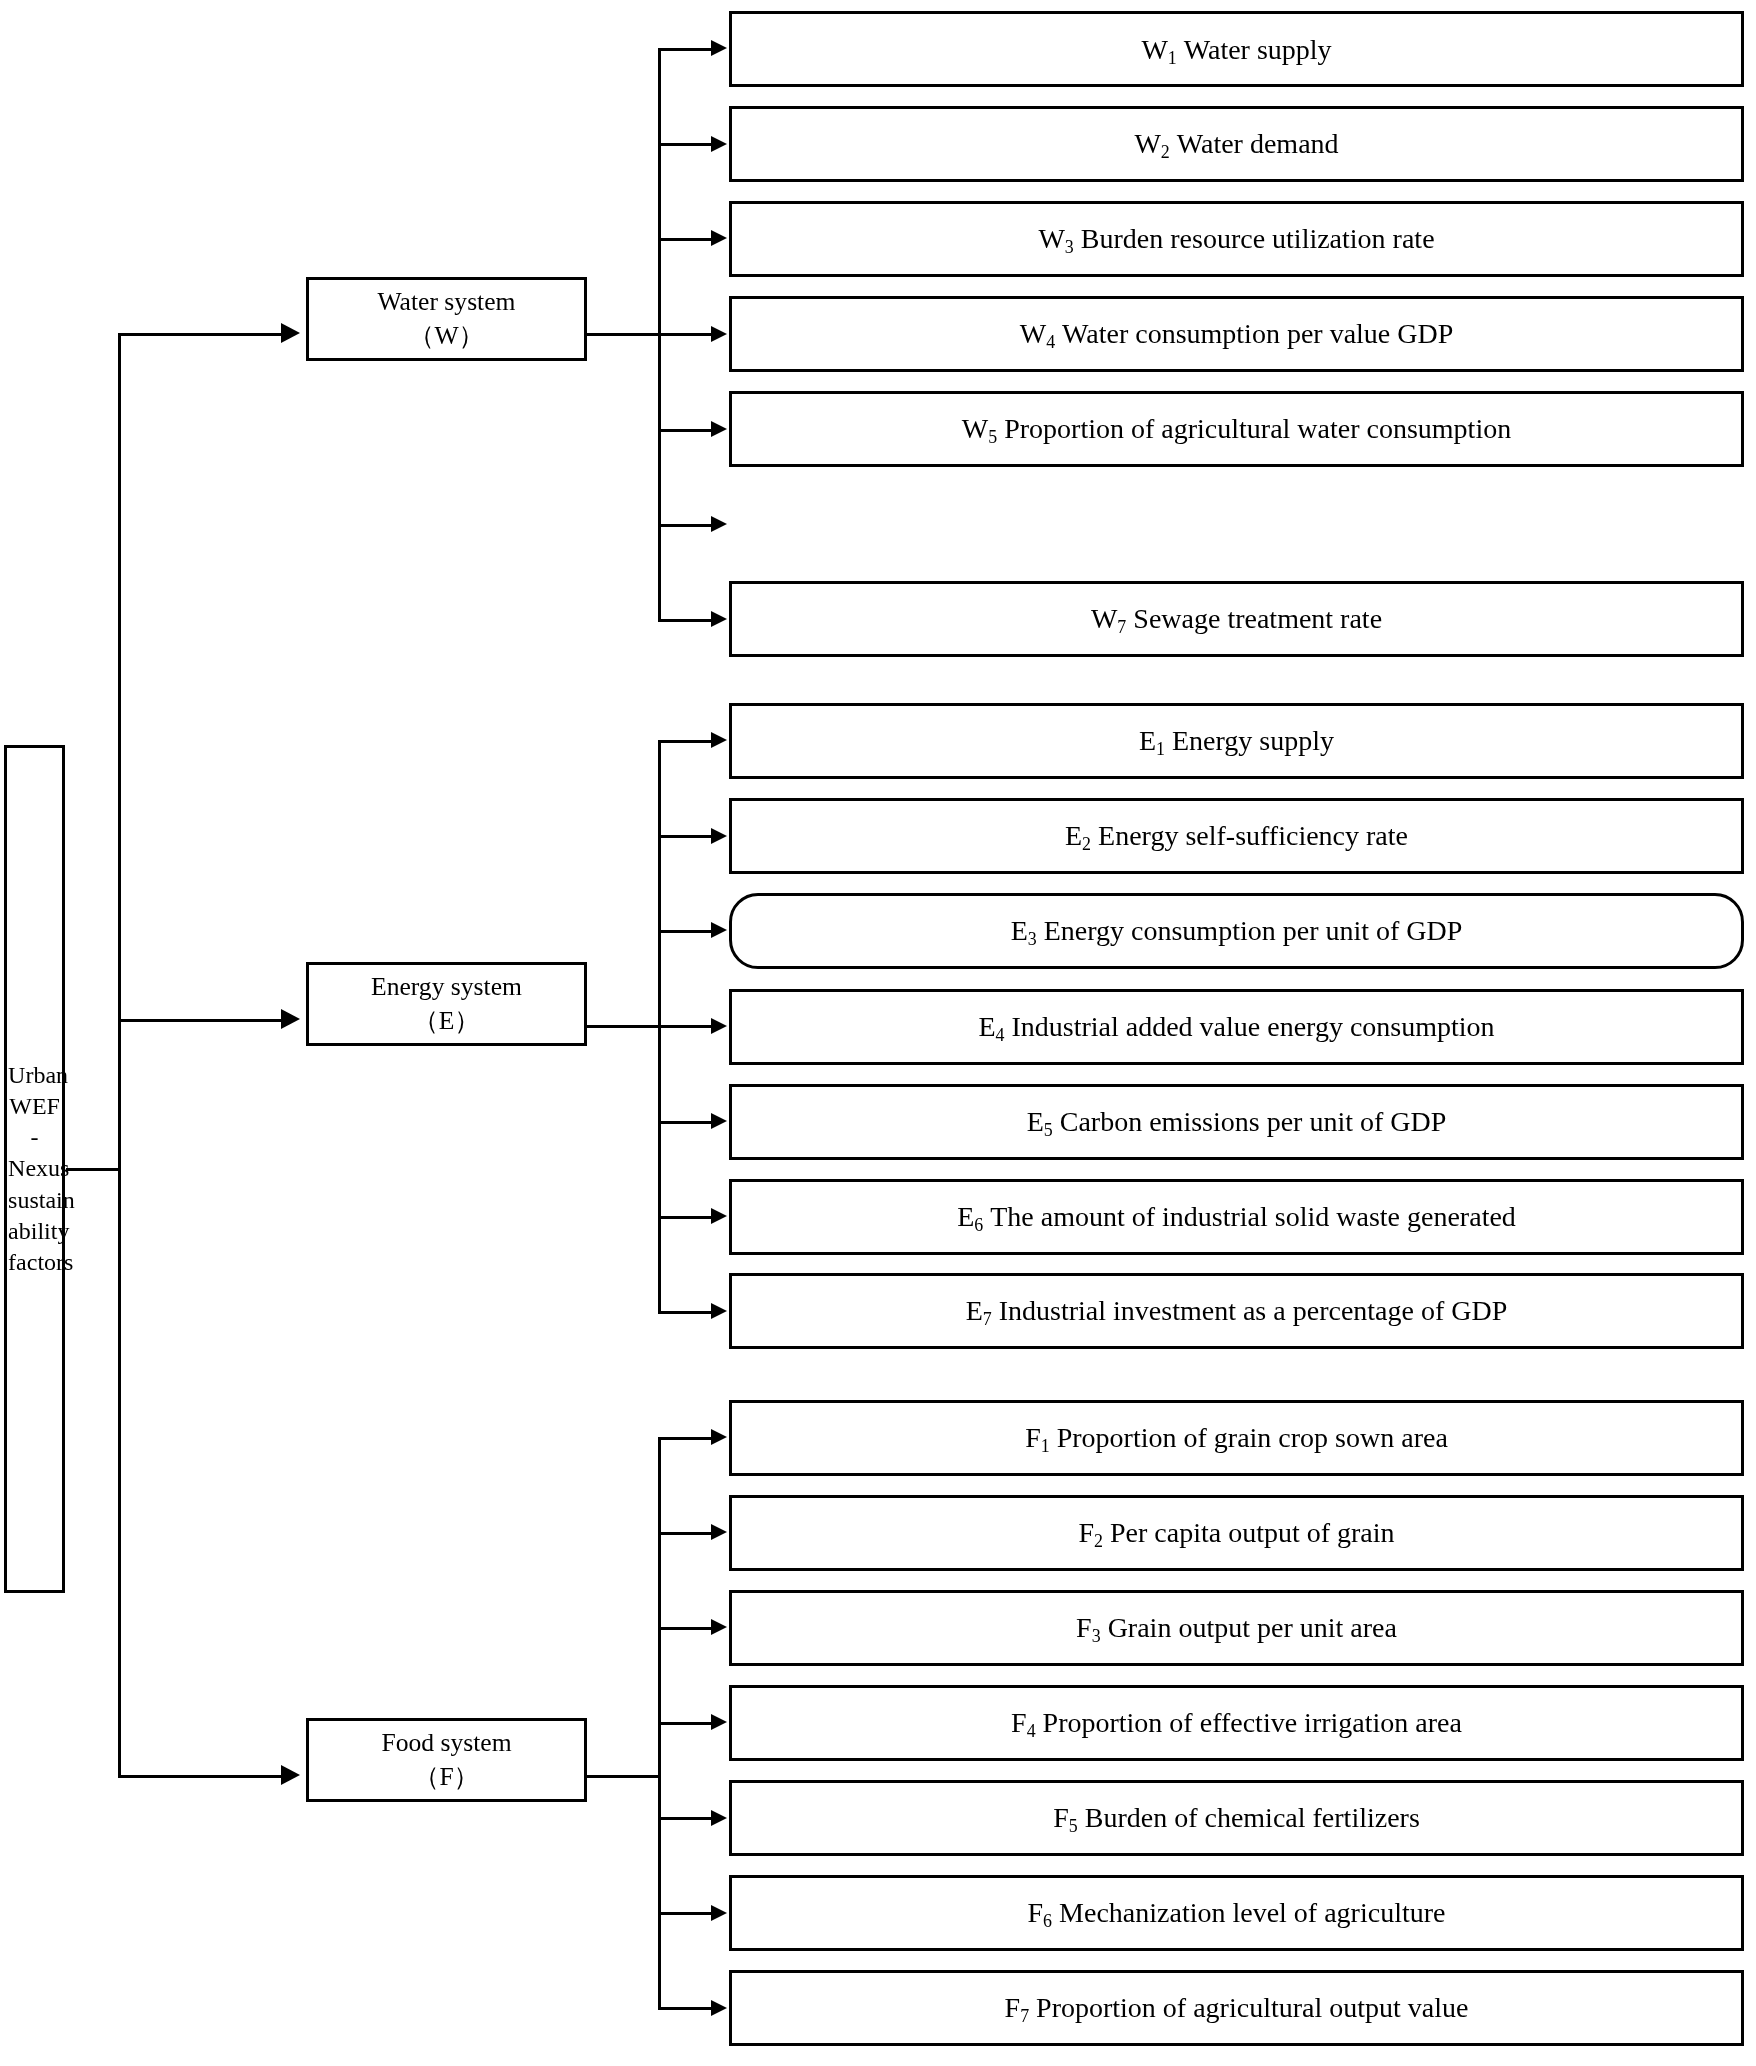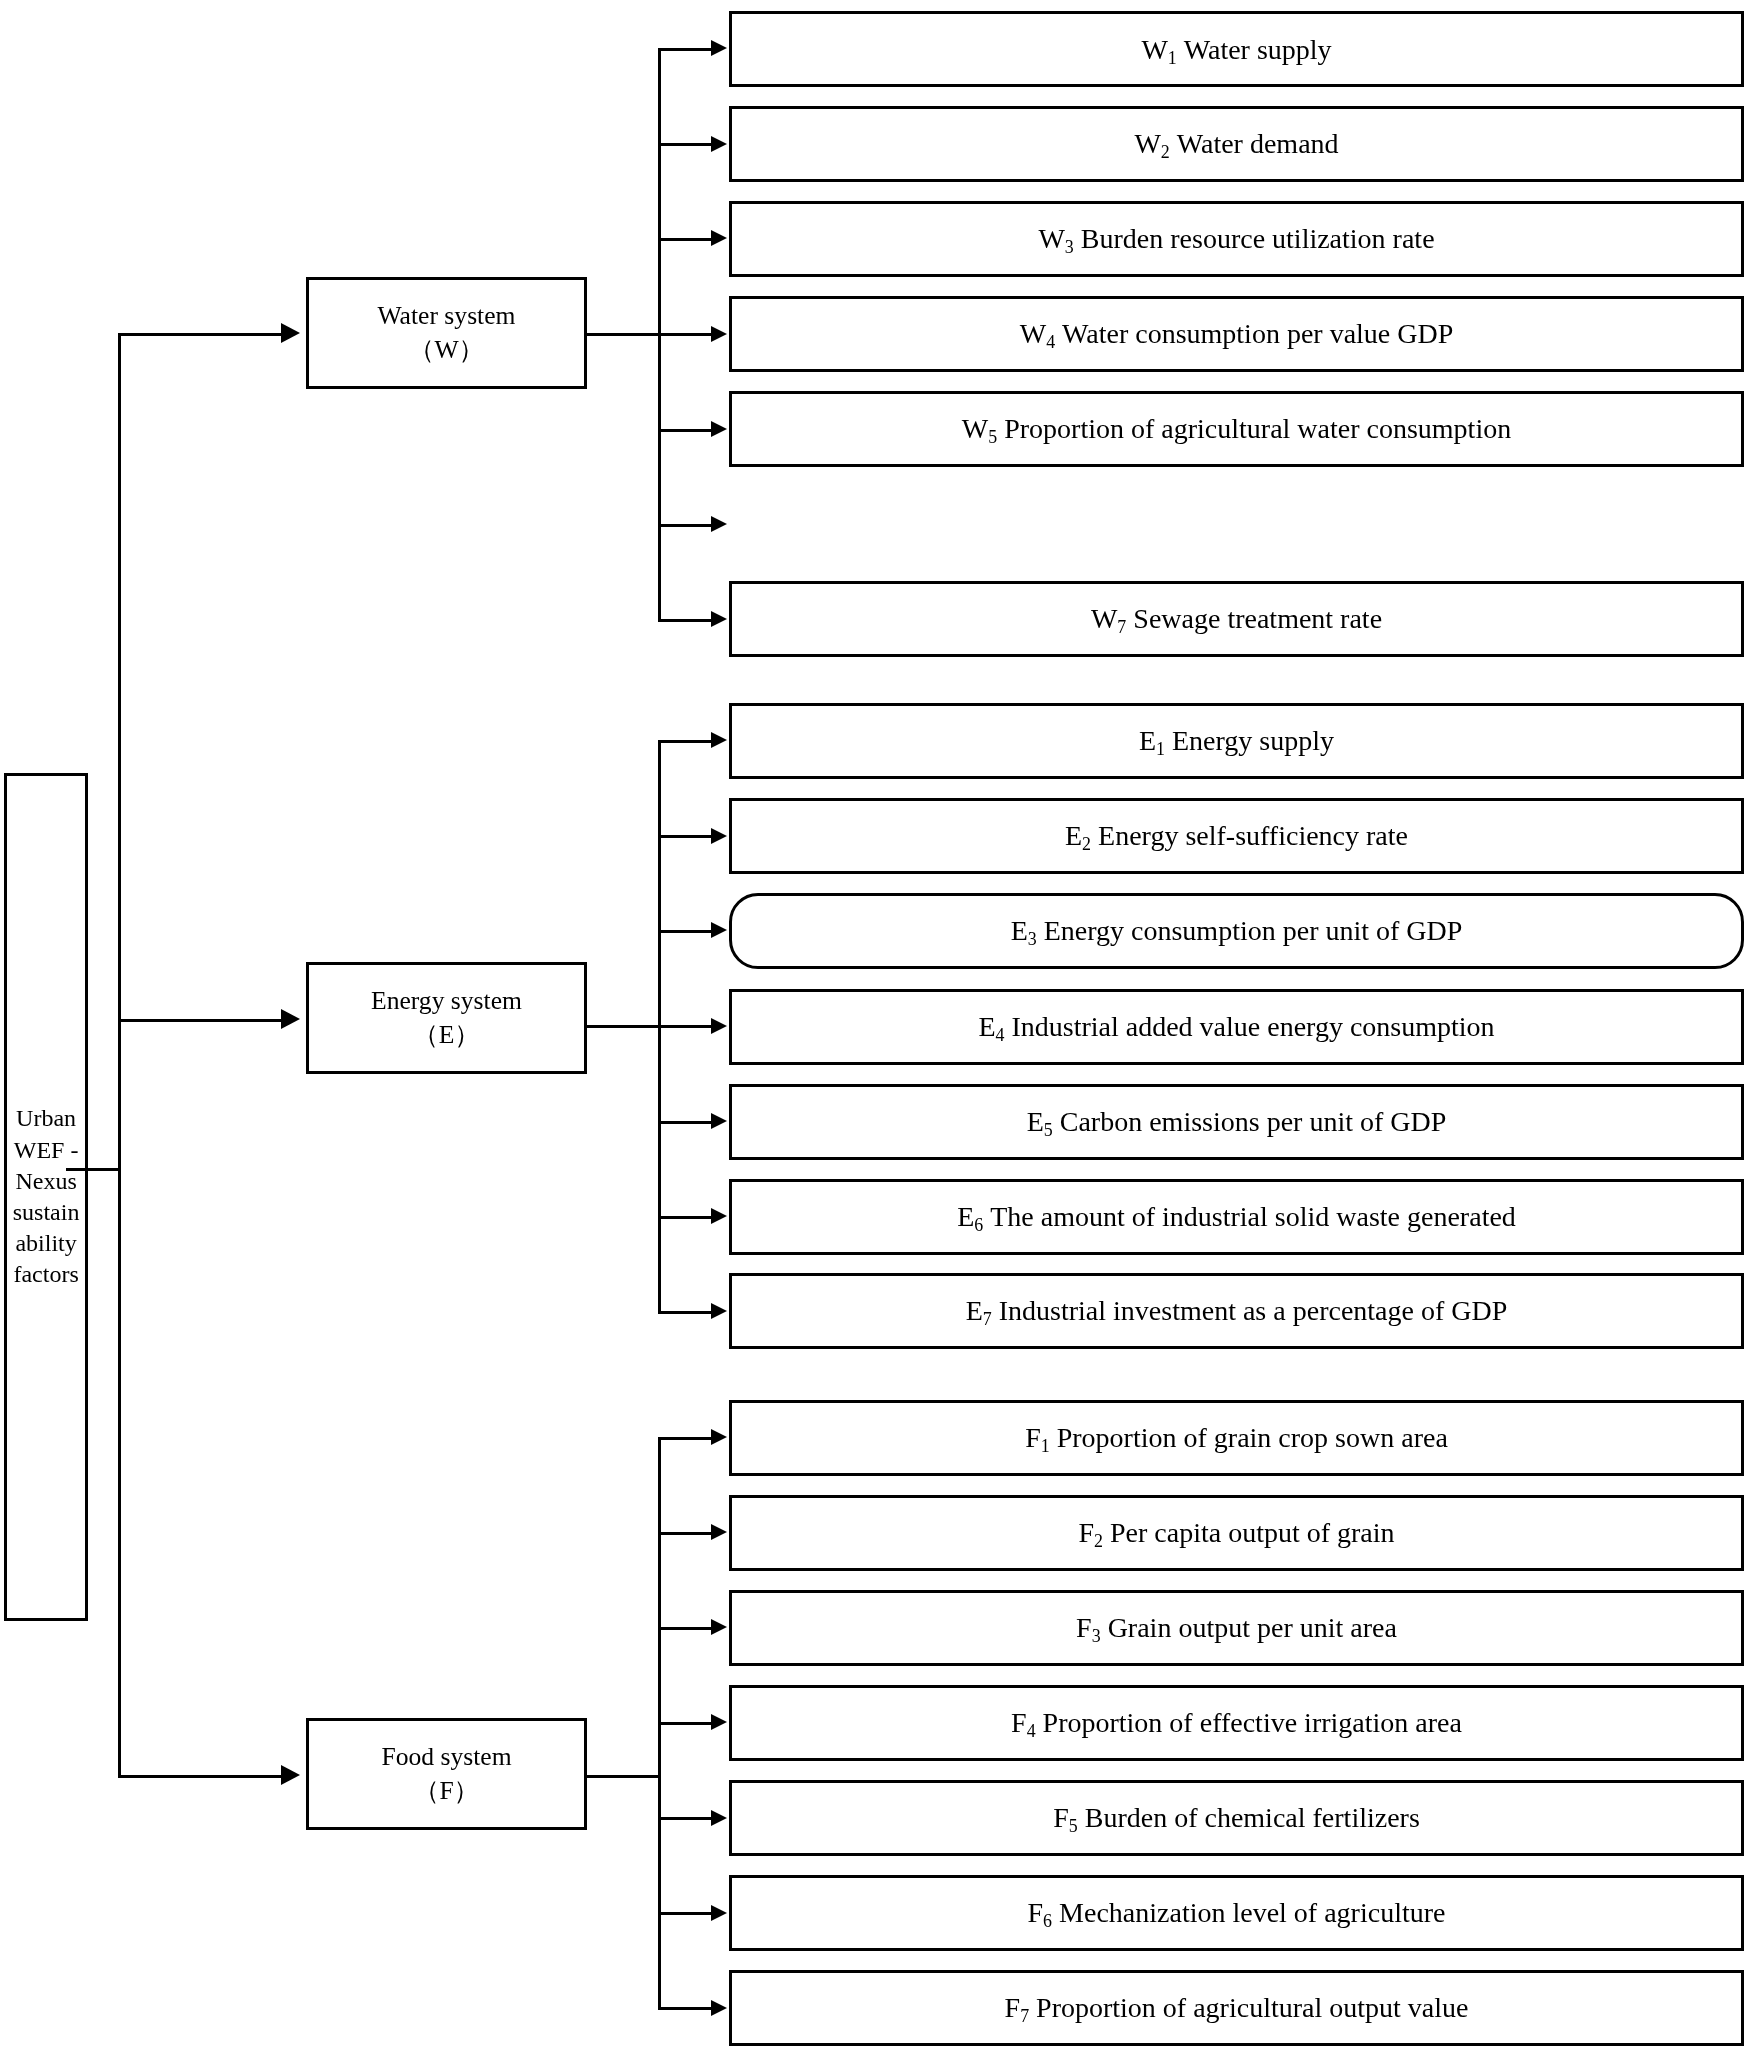--- a/index.html
+++ b/index.html
@@ -19,37 +19,37 @@
     border:3.1px solid #000;
     background:#fff;
     display:flex;
     align-items:center;
     justify-content:center;
     text-align:center;
     line-height:1.18;
   }
   
   #root-box{
-    left:4.1px; top:773px;
-    width:84px; height:848px;
+    left:4.1px; top:745px;
+    width:61px; height:848px;
     border-width:3.6px;
     padding:2px 1px;
   }
   #root-box .root-label{
     font-size:24px;
     line-height:1.30;
     white-space:pre-line;
     display:block;
     width:100%;
   }
   
   .sys-box{
     left:306px;
     width:281px;
-    height:112px;
+    height:84px;
     border-width:3.6px;
     font-size:25.6px;
   }
   .sys-box .sys-label{
     display:block;
     width:100%;
     white-space:pre-line;
     line-height:1.32;
   }
   #sys-water{top:277px;}

